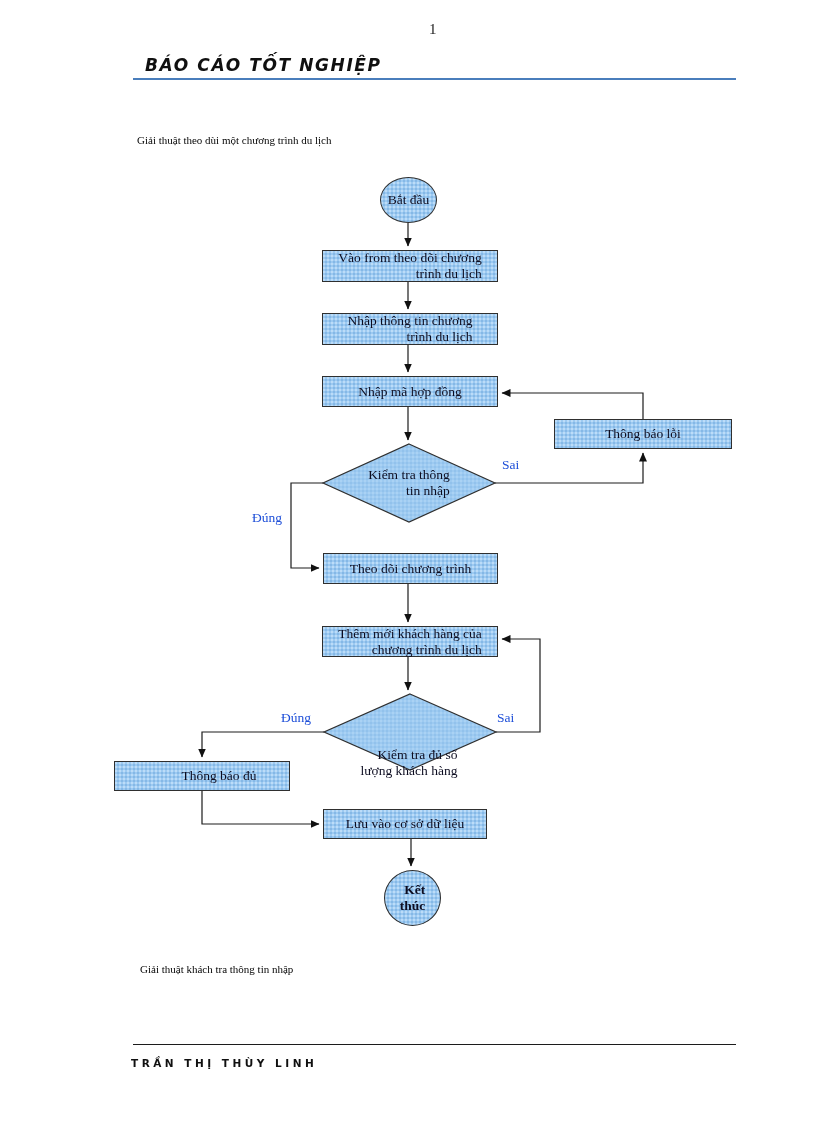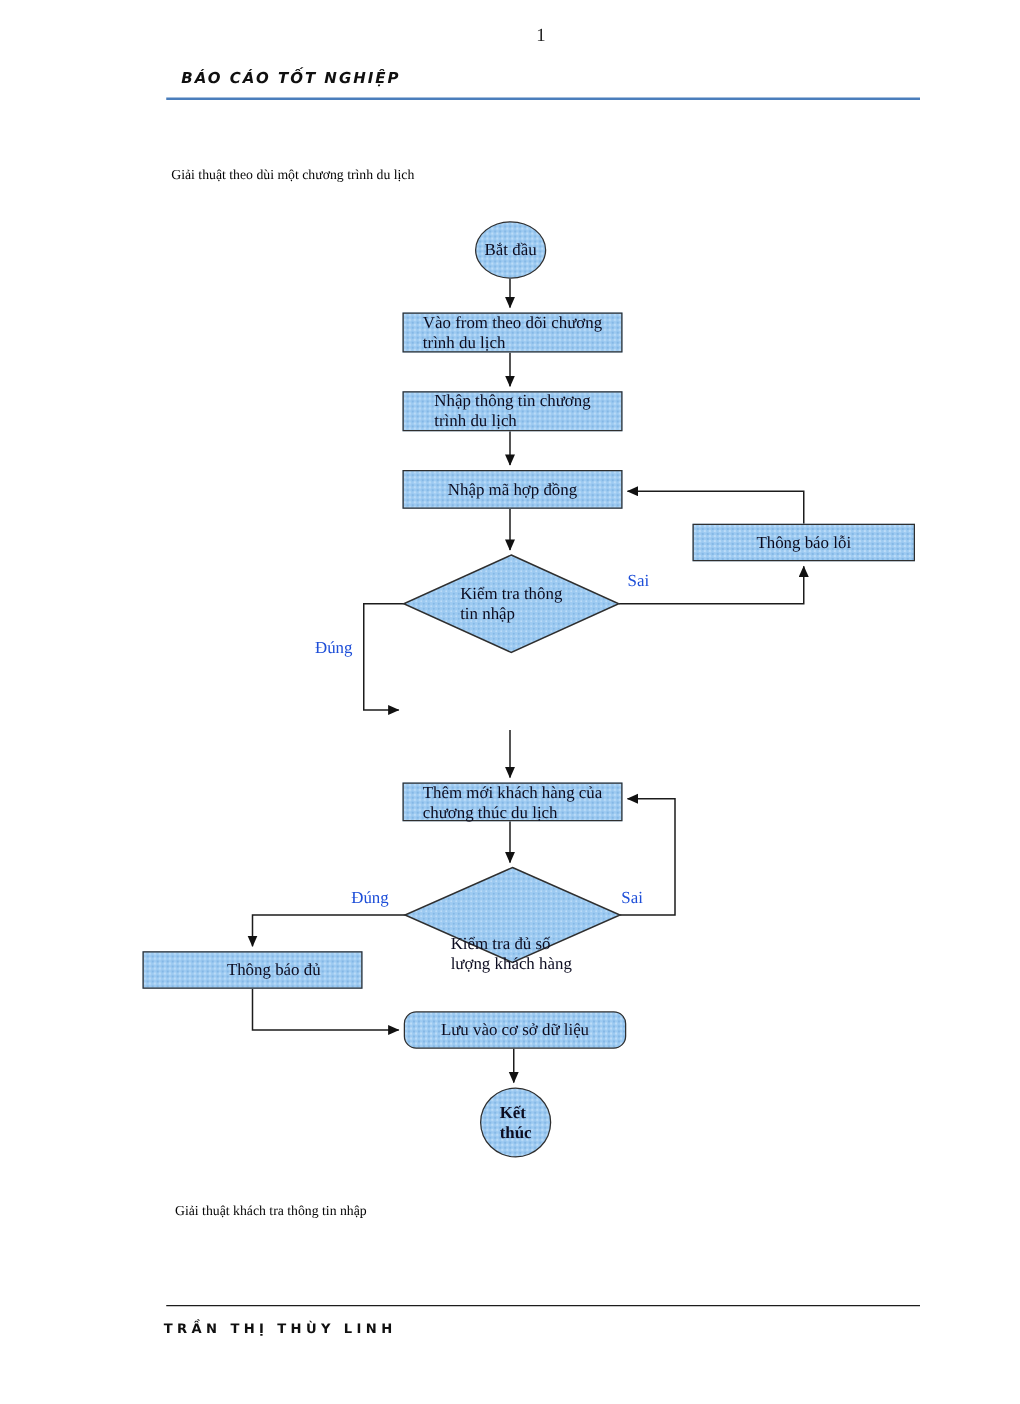--- a/index.html
+++ b/index.html
@@ -12,39 +12,39 @@
     color:#000;
     overflow:hidden;
   }
   .abs{position:absolute;}
   
   .page-number{left:429px;top:21px;font-size:15px;color:#222;}
   .header-title{
     left:145px;top:55px;
     font-family:"DejaVu Sans", sans-serif;
     font-style:italic;font-weight:bold;
-    font-size:12px;letter-spacing:1.6px;color:#101010;
+    font-size:17px;letter-spacing:1.6px;color:#101010;
   }
   .header-rule{left:133px;top:78px;width:603px;height:2px;background:#4a7ebc;}
   .footer-rule{left:133px;top:1044px;width:603px;height:1px;background:#1c1c1c;}
   .footer-author{
     left:131px;top:1057px;
     font-family:"DejaVu Sans", sans-serif;
     font-weight:bold;font-size:10.5px;letter-spacing:3.5px;color:#101010;
   }
   
   .heading{font-size:11px;color:#050505;white-space:nowrap;}
   .heading-1{left:137px;top:134px;}
   .heading-2{left:140px;top:963px;}
   
   .flow-svg{left:0;top:0;width:816px;height:1123px;pointer-events:none;}
   .shape{
     position:absolute;box-sizing:border-box;
     display:flex;align-items:center;justify-content:center;
-    text-align:left;white-space:pre-line;
+    text-align:right;white-space:pre-line;
     font-size:13.5px;line-height:1.18;color:#0c0c20;
   }
   .rect,.ellipse{
     border:1.2px solid #2f2f2f;
     background-color:#9dcaf1;
     background-image:
       radial-gradient(circle at 1px 1px, #bcdcf8 0.8px, transparent 1.1px),
       radial-gradient(circle at 3px 3px, #85b8e6 0.8px, transparent 1.1px);
     background-size:4px 4px;
   }
@@ -59,21 +59,21 @@
   .n-start{left:380px;top:177px;width:57px;height:46px;}
   .n-open-form{left:322px;top:250px;width:176px;height:32px;}
   .n-enter-info{left:322px;top:313px;width:176px;height:32px;}
   .n-enter-contract{left:322px;top:376px;width:176px;height:31px;}
   .n-error{left:554px;top:419px;width:178px;height:30px;}
   .n-check-input{left:338px;top:459px;width:142px;height:48px;}
   .n-follow{left:323px;top:553px;width:175px;height:31px;}
   .n-add-customer{left:322px;top:626px;width:176px;height:31px;}
   .n-check-qty{left:330px;top:739px;width:158px;height:48px;}
   .n-enough{left:114px;top:761px;width:176px;height:30px;padding-left:34px;}
-  .n-save{left:323px;top:809px;width:178px;height:30px;border-radius:10px;}
+  .n-save{left:323px;top:809px;width:164px;height:30px;}
   .n-end{left:384px;top:870px;width:57px;height:56px;font-weight:bold;}
 </style>
 </head>
 <body>
 
 <div class="page">
 
   <div class="abs page-number">1</div>
   <div class="abs header-title">BÁO CÁO TỐT NGHIỆP</div>
   <div class="abs header-rule"></div>
@@ -115,22 +115,23 @@
 
   <div class="shape ellipse n-start">Bắt đầu</div>
   <div class="shape rect n-open-form">Vào from theo dõi chương
 trình du lịch</div>
   <div class="shape rect n-enter-info">Nhập thông tin chương
 trình du lịch</div>
   <div class="shape rect n-enter-contract">Nhập mã hợp đồng</div>
   <div class="shape rect n-error">Thông báo lỗi</div>
   <div class="shape diamond-text n-check-input">Kiểm tra thông
 tin nhập</div>
+  <div class="shape rect n-follow">Theo dõi chương trình</div>
   <div class="shape rect n-add-customer">Thêm mới khách hàng của
-chương thúc du lịch</div>
+chương trình du lịch</div>
   <div class="shape diamond-text n-check-qty">Kiểm tra đủ số
 lượng khách hàng</div>
   <div class="shape rect n-enough">Thông báo đủ</div>
   <div class="shape rect n-save">Lưu vào cơ sở dữ liệu</div>
   <div class="shape ellipse n-end">Kết
 thúc</div>
 
   <div class="edge-label lbl-sai-1">Sai</div>
   <div class="edge-label lbl-dung-1">Đúng</div>
   <div class="edge-label lbl-sai-2">Sai</div>

